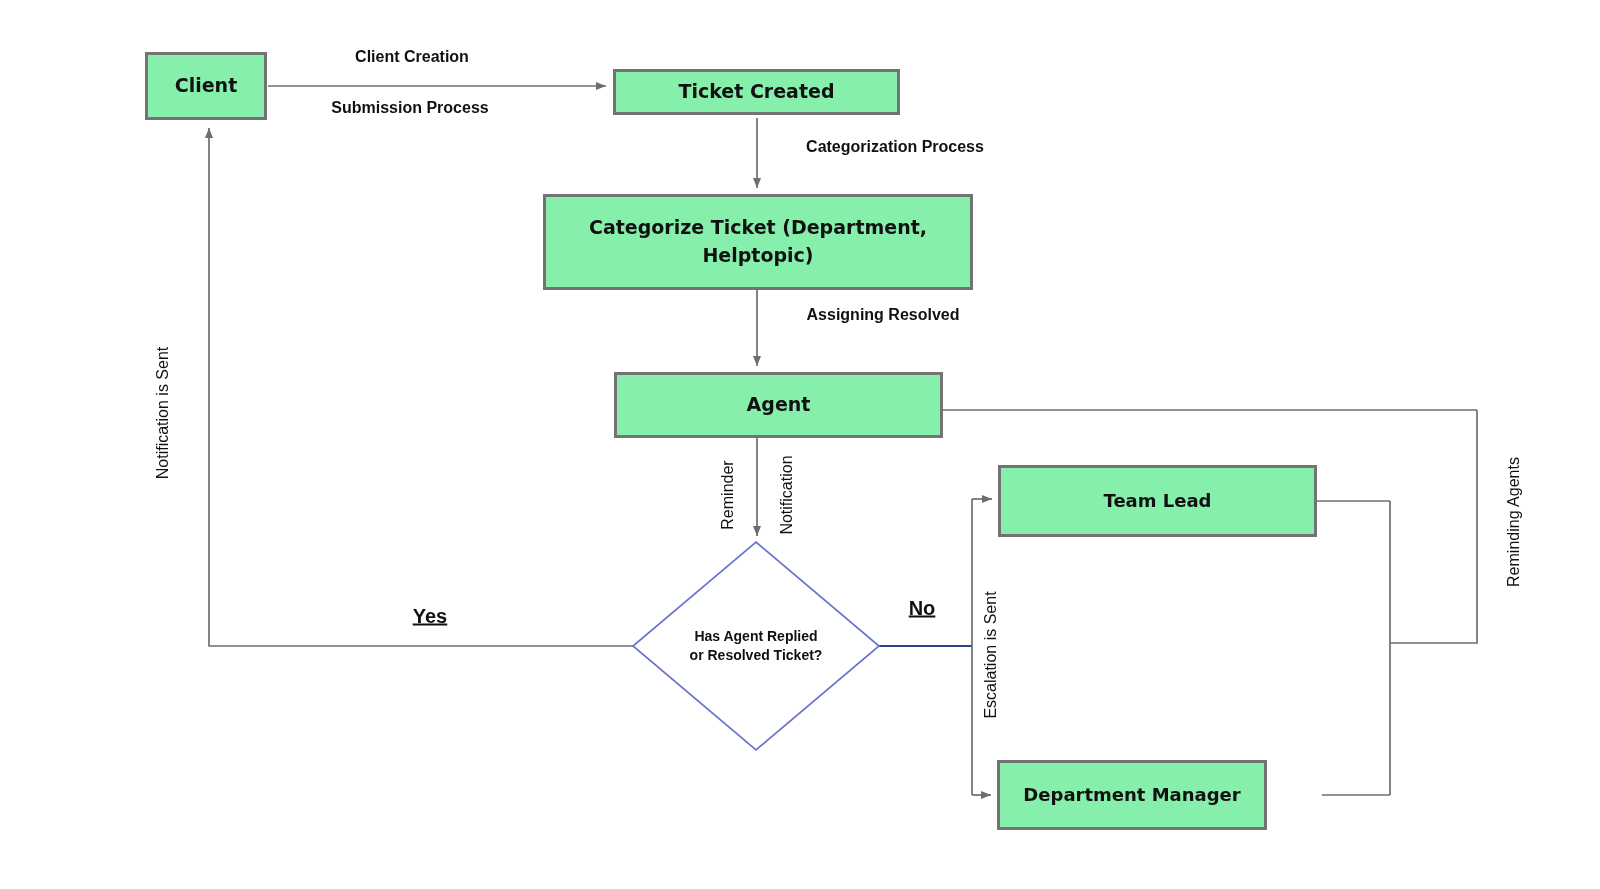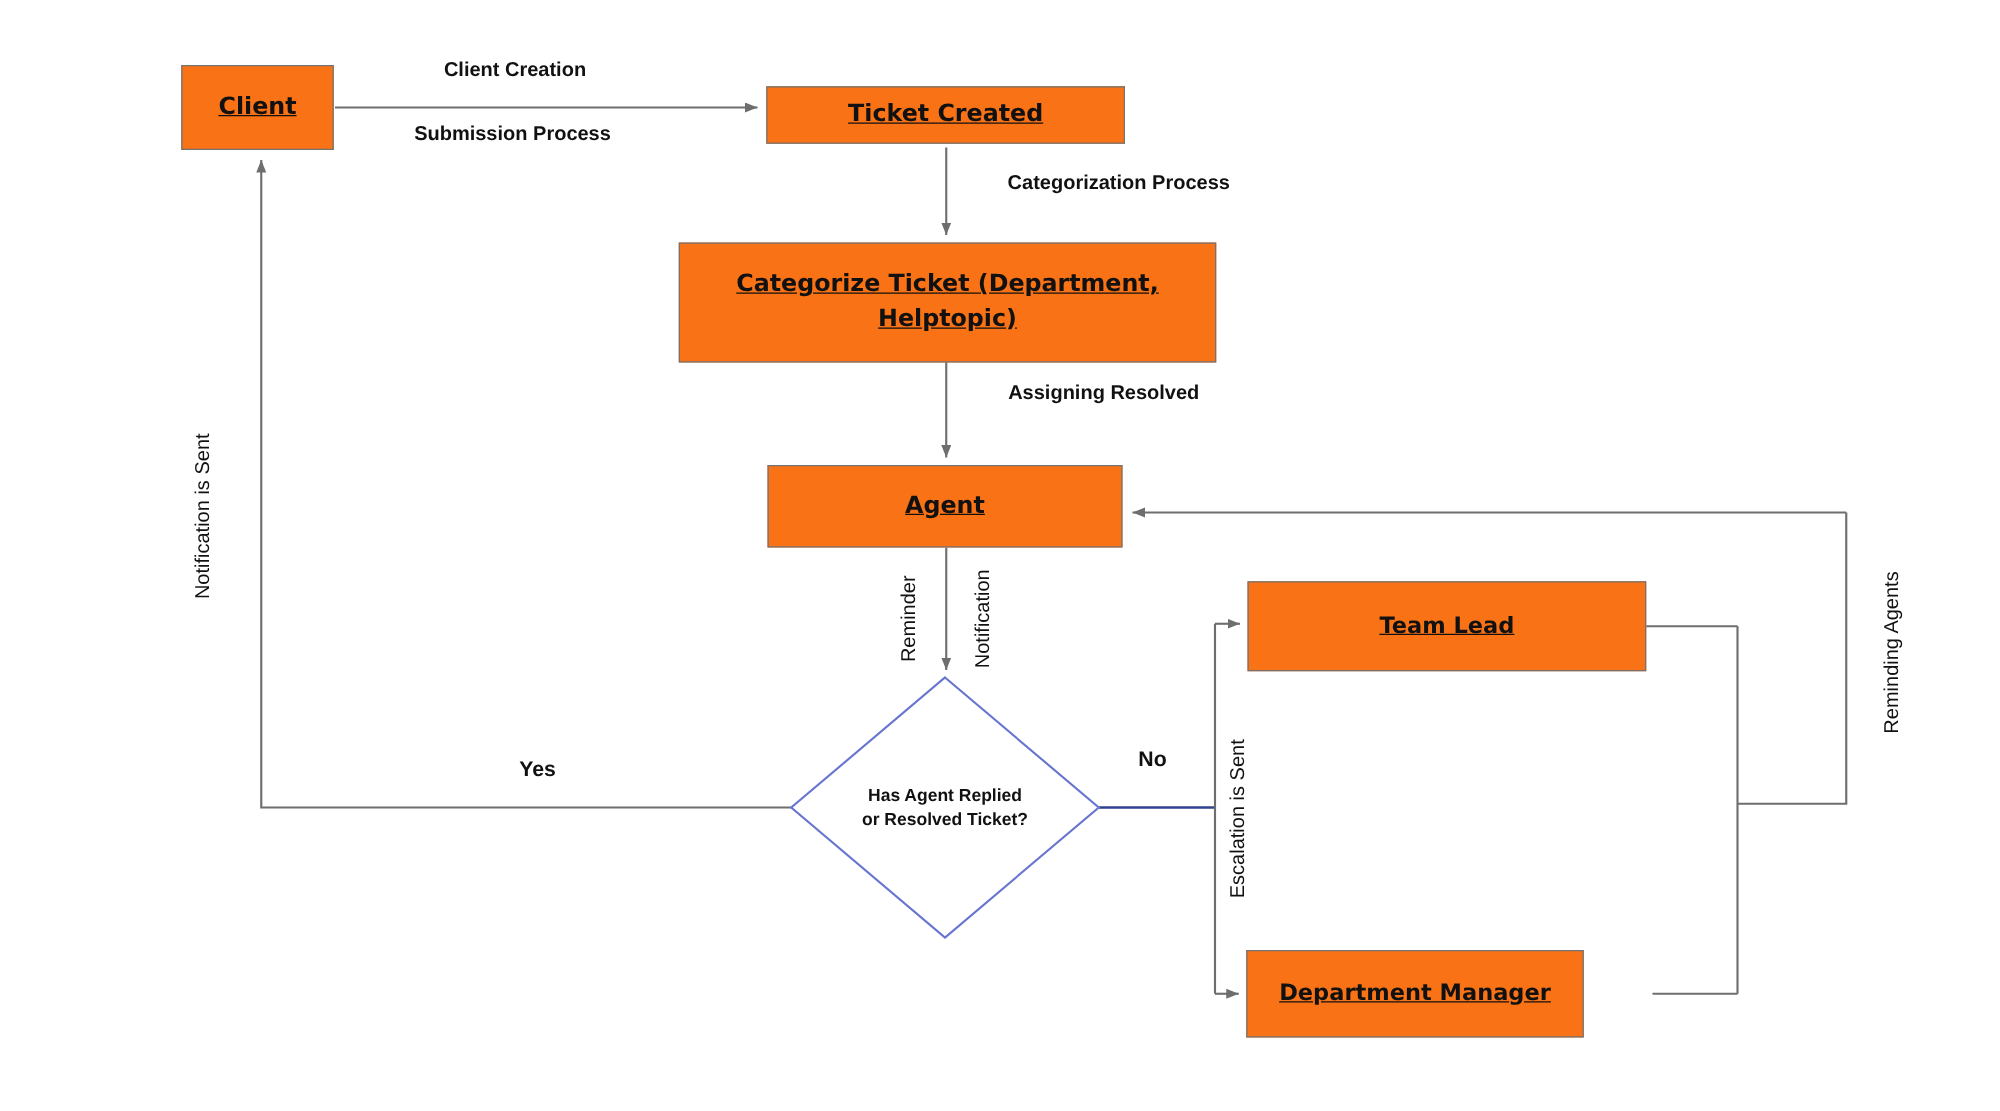--- a/index.html
+++ b/index.html
@@ -8,31 +8,30 @@
     width:1600px;height:889px;
     background:#ffffff;
     font-family:"Liberation Sans", sans-serif;
     color:#111111;
     overflow:hidden;
   }
   #edges{position:absolute;left:0;top:0;width:1600px;height:889px;z-index:1;}
   .node{
     position:absolute;
     box-sizing:border-box;
-    background:#f97316;
-    border:1px solid #737373;
+    background:#86efac;
+    border:3px solid #737373;
     display:flex;align-items:center;justify-content:center;
     text-align:center;
     font-family:"DejaVu Sans", sans-serif;
     font-weight:bold;
     font-size:19px;
     line-height:1.45;
     z-index:2;
     padding:2px 14px;
-    text-decoration:underline;
   }
   .node.small{font-size:18px;text-align:right;}
   .decision-text{
     position:absolute;
     width:140px;
     text-align:center;
     font-family:"Liberation Sans", sans-serif;
     font-weight:bold;
     font-size:14px;
     line-height:1.35;
@@ -48,21 +47,21 @@
     z-index:3;
   }
   .vlabel{
     position:absolute;
     transform:translate(-50%,-50%) rotate(-90deg);
     white-space:nowrap;
     font-weight:normal;
     font-size:16px;
     z-index:3;
   }
-  .yesno{font-size:17px;}
+  .yesno{font-size:20px;text-decoration:underline;}
 </style>
 </head>
 <body>
 
 <div id="canvas">
 
   <svg id="edges" viewBox="0 0 1600 889" xmlns="http://www.w3.org/2000/svg">
     <defs>
       <marker id="arrow" markerUnits="userSpaceOnUse" markerWidth="12" markerHeight="10" refX="10" refY="4" orient="auto">
         <path d="M0,0 L10,4 L0,8 z" fill="#6E6E6E"></path>
@@ -105,21 +104,21 @@
   </div>
 
   <div class="node" style="left:613px;top:69px;width:287px;height:46px;">
     <span>Ticket Created</span>
   </div>
 
   <div class="node" style="left:543px;top:194px;width:430px;height:96px;">
     <span>Categorize Ticket (Department, Helptopic)</span>
   </div>
 
-  <div class="node" style="left:614px;top:372px;width:284px;height:66px;">
+  <div class="node" style="left:614px;top:372px;width:329px;height:66px;">
     <span>Agent</span>
   </div>
 
   <div class="node small" style="left:998px;top:465px;width:319px;height:72px;">
     <span>Team Lead</span>
   </div>
 
   <div class="node small" style="left:997px;top:760px;width:270px;height:70px;">
     <span>Department Manager</span>
   </div>

